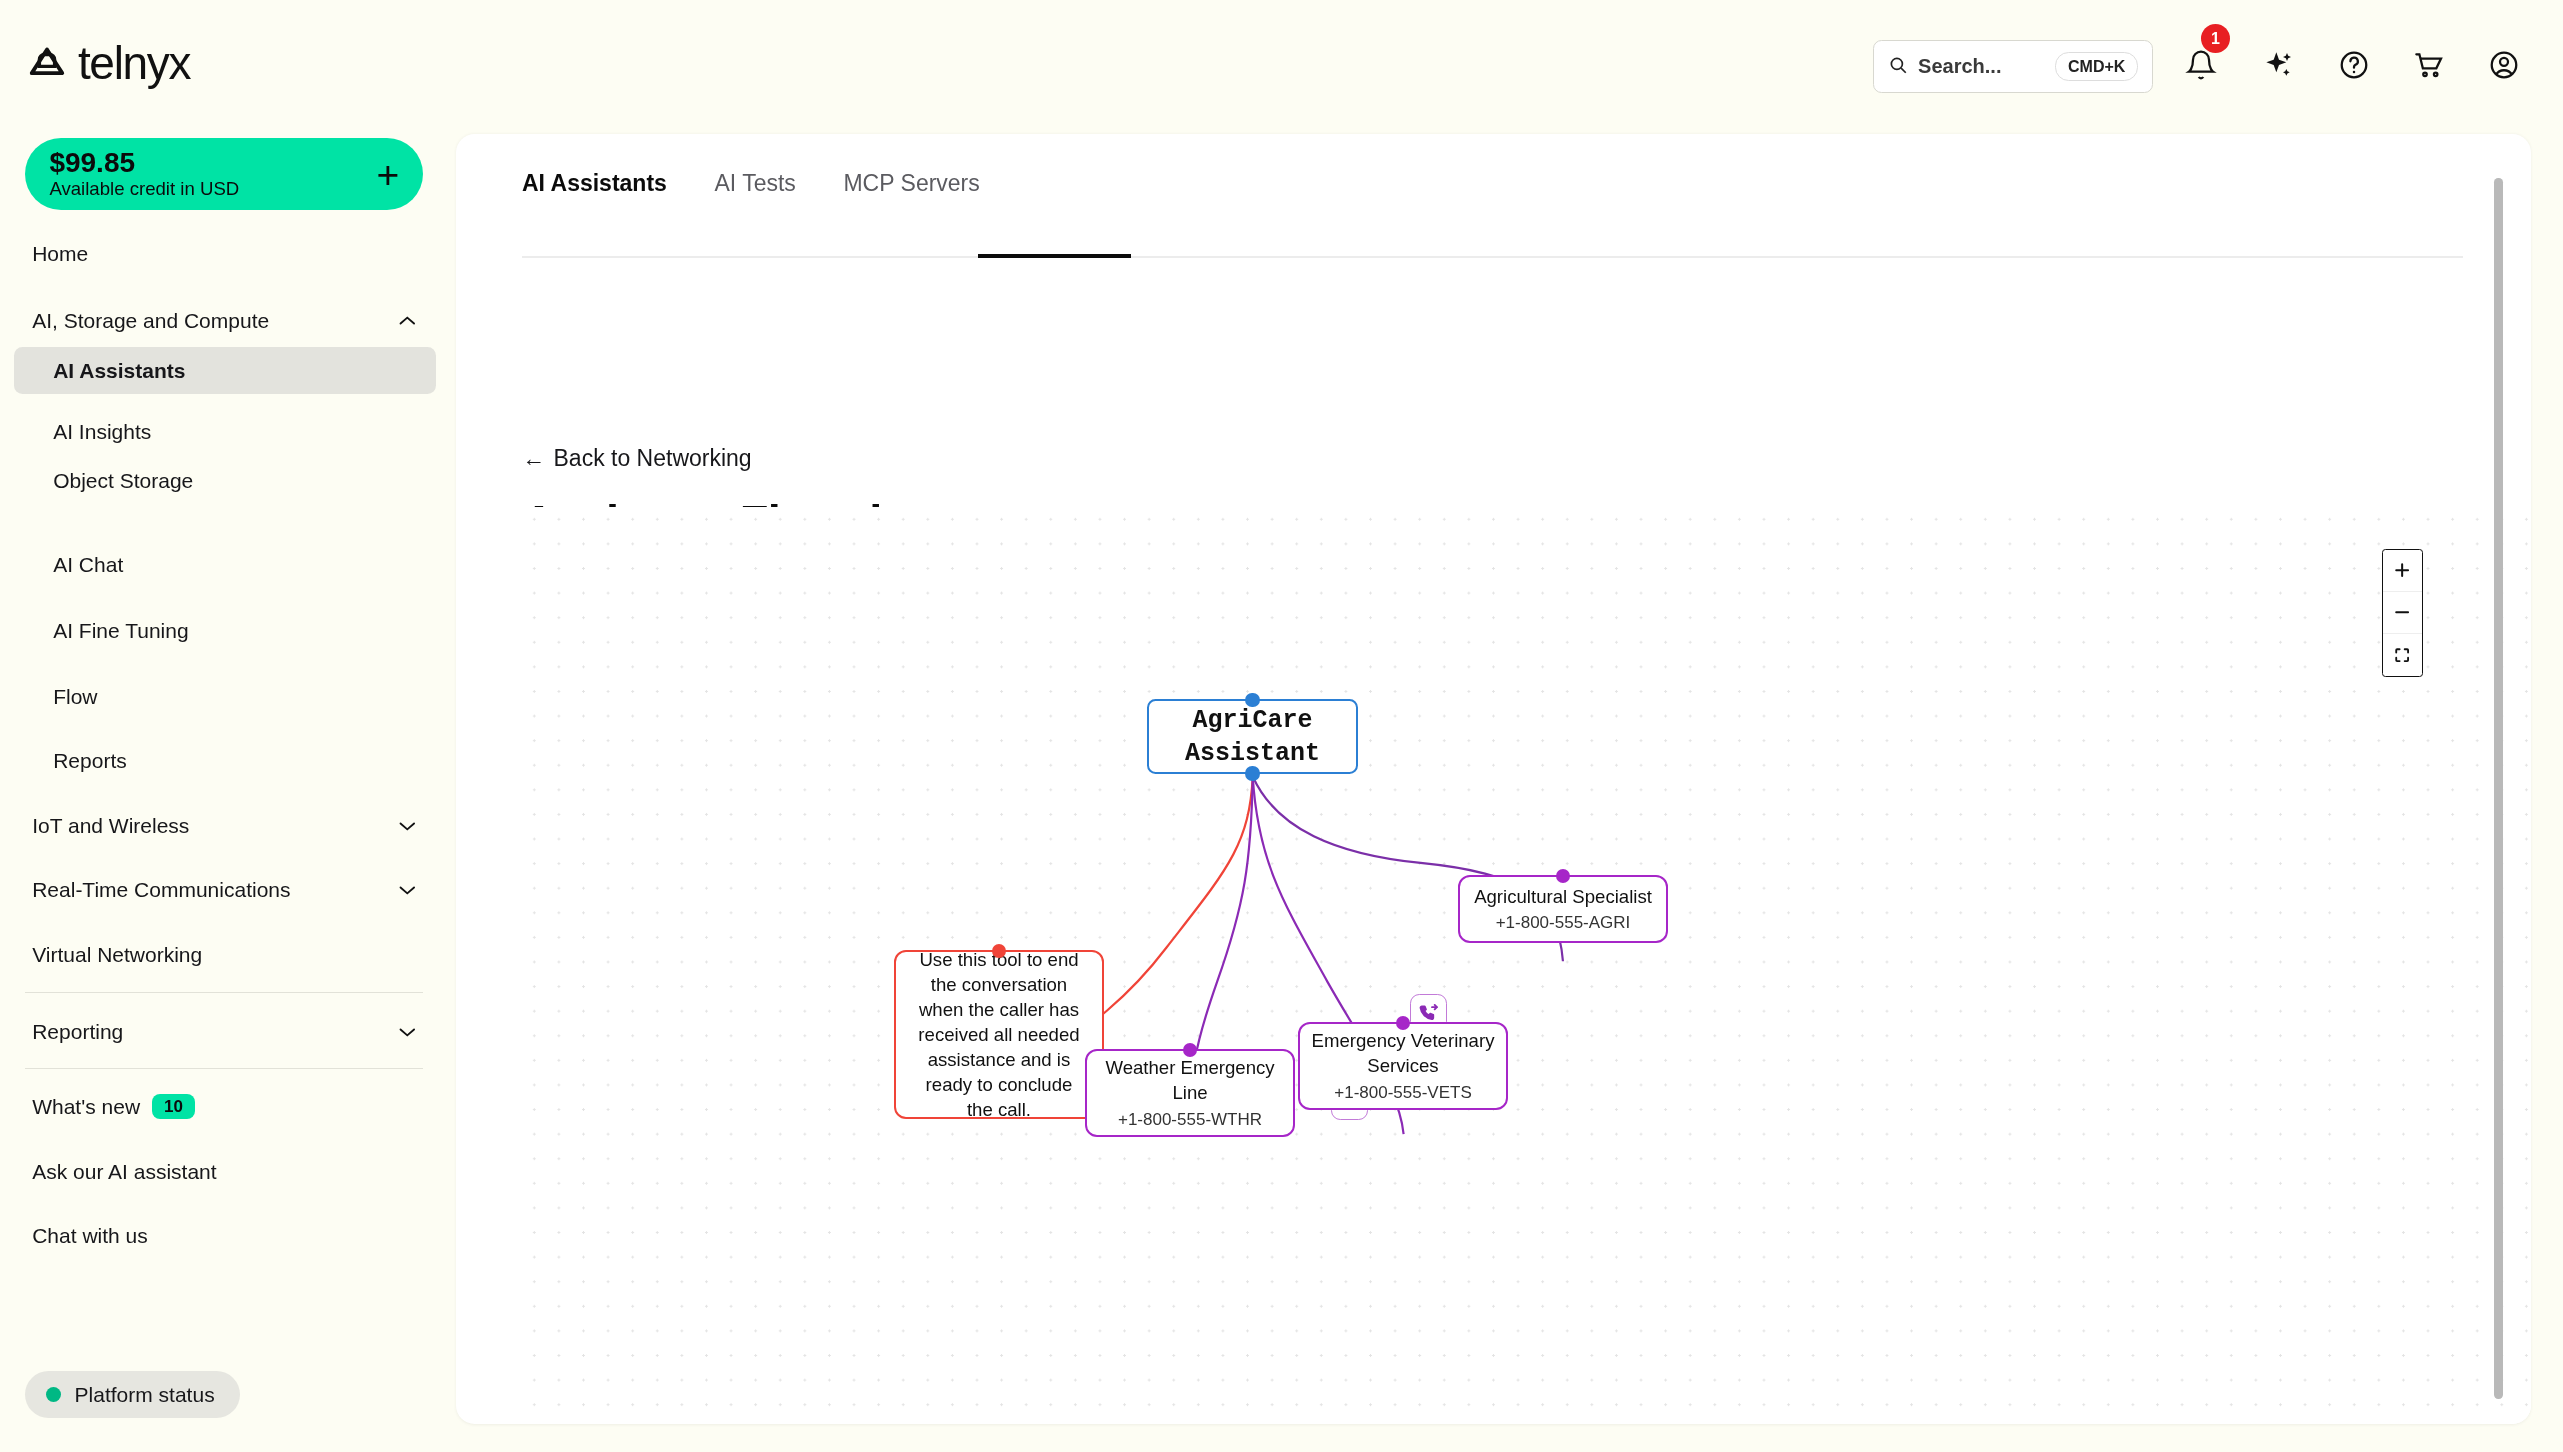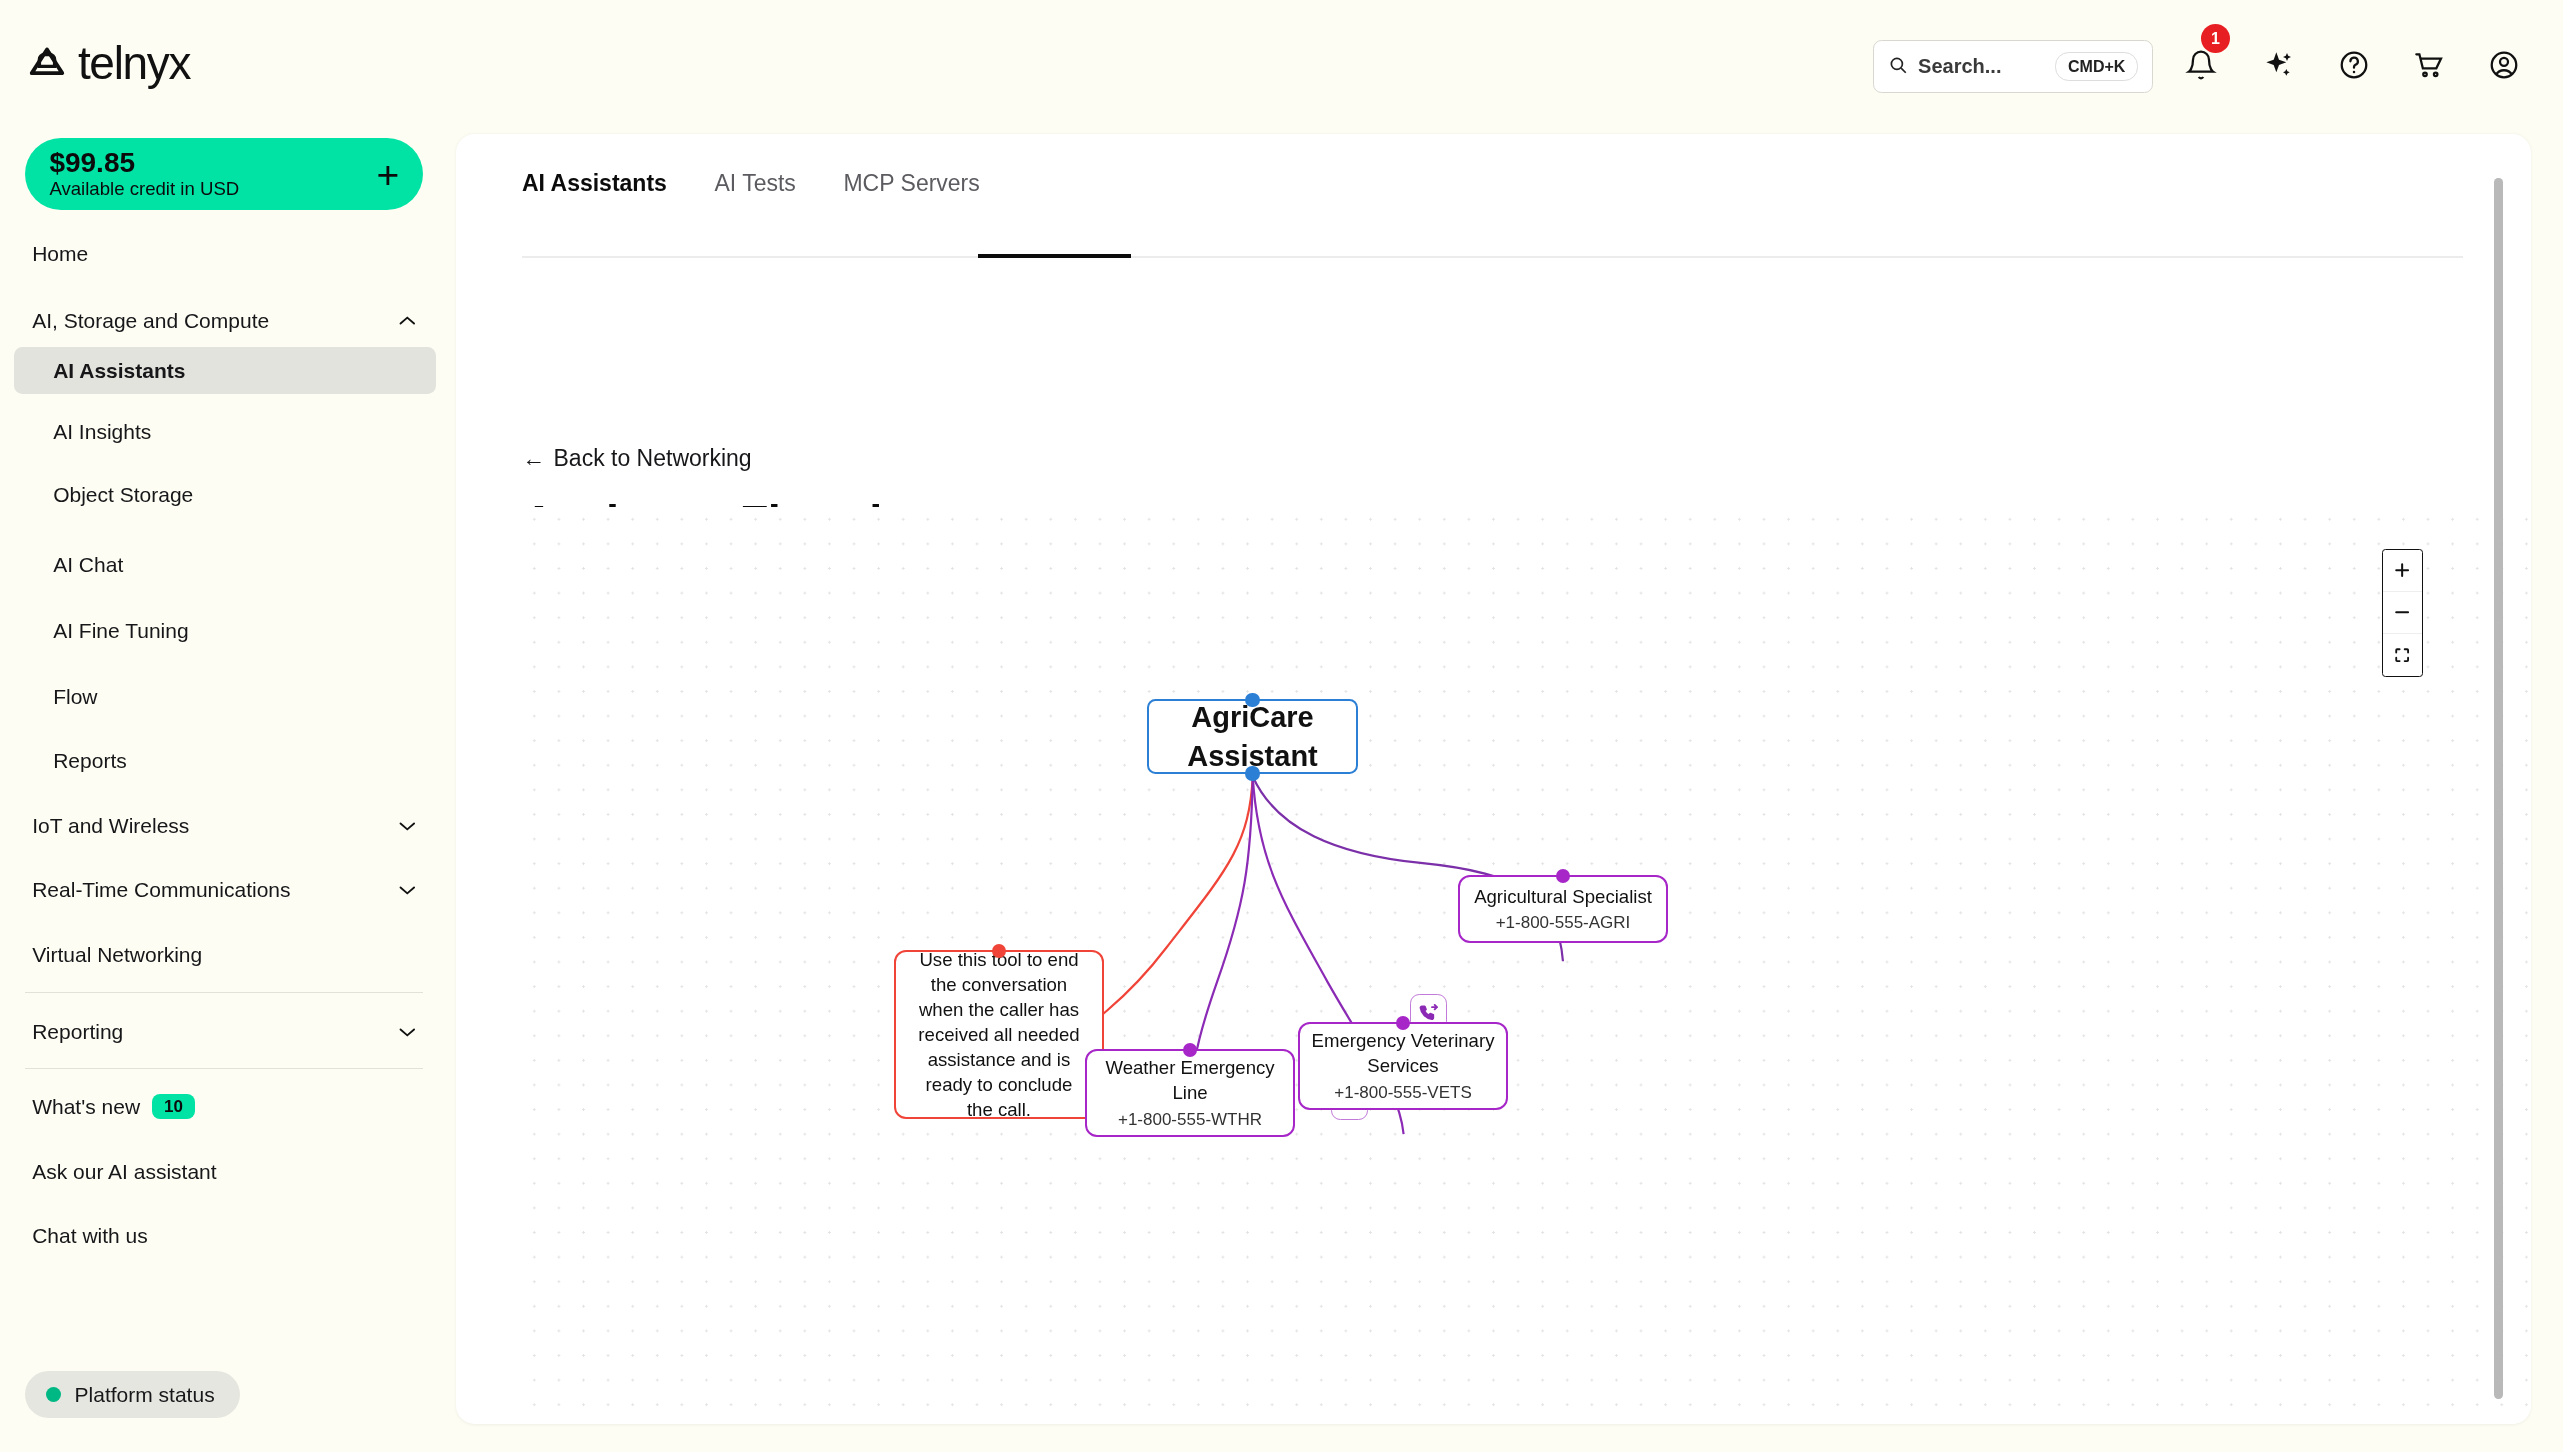--- a/index.html
+++ b/index.html
@@ -137,21 +137,21 @@
     display: flex; flex-direction: column; align-items: center; justify-content: center;
     text-align: center; cursor: grab;
   }
   .node .title { color: #111; }
   .node .phone { color: #333; }
 
   #node-root {
     left: 625px; top: 192px; width: 211px; height: 75px;
     border: 2.5px solid #2b7fd4; border-radius: 8.5px;
   }
-  #node-root .title { font-size: 29px; font-weight: 700; line-height: 1.32; }
+  #node-root .title { font-size: 25px; font-weight: 700; line-height: 1.32; font-family: Liberation Mono, monospace; }
 
   #node-end {
     left: 372px; top: 443px; width: 210px; height: 169px;
     border: 2.1px solid #f04438; border-radius: 12px; padding: 0 18.6px;
   }
   #node-end .title { font-size: 18.6px; line-height: 1.35; font-weight: 400; }
 
   #node-weather { left: 563px; top: 542px; width: 210px; height: 88px; border: 2.1px solid #a626c8; }
   #node-vet     { left: 776px; top: 515px; width: 210px; height: 88px; border: 2.1px solid #a626c8; }
   #node-agri    { left: 936px; top: 368px; width: 210px; height: 68px; border: 2.1px solid #a626c8; }
@@ -276,21 +276,21 @@
         </svg>
     </span>
   </div>
 
   <div class="nav-item sub active" style="top:220px">
     <span class="lbl">AI Assistants</span>
   </div>
   <div class="nav-item sub" style="top:281px">
     <span class="lbl">AI Insights</span>
   </div>
-  <div class="nav-item sub" style="top:344px">
+  <div class="nav-item sub" style="top:330px">
     <span class="lbl">Object Storage</span>
   </div>
   <div class="nav-item sub" style="top:414px">
     <span class="lbl">AI Chat</span>
   </div>
   <div class="nav-item sub" style="top:480px">
     <span class="lbl">AI Fine Tuning</span>
   </div>
   <div class="nav-item sub" style="top:546px">
     <span class="lbl">Flow</span>

